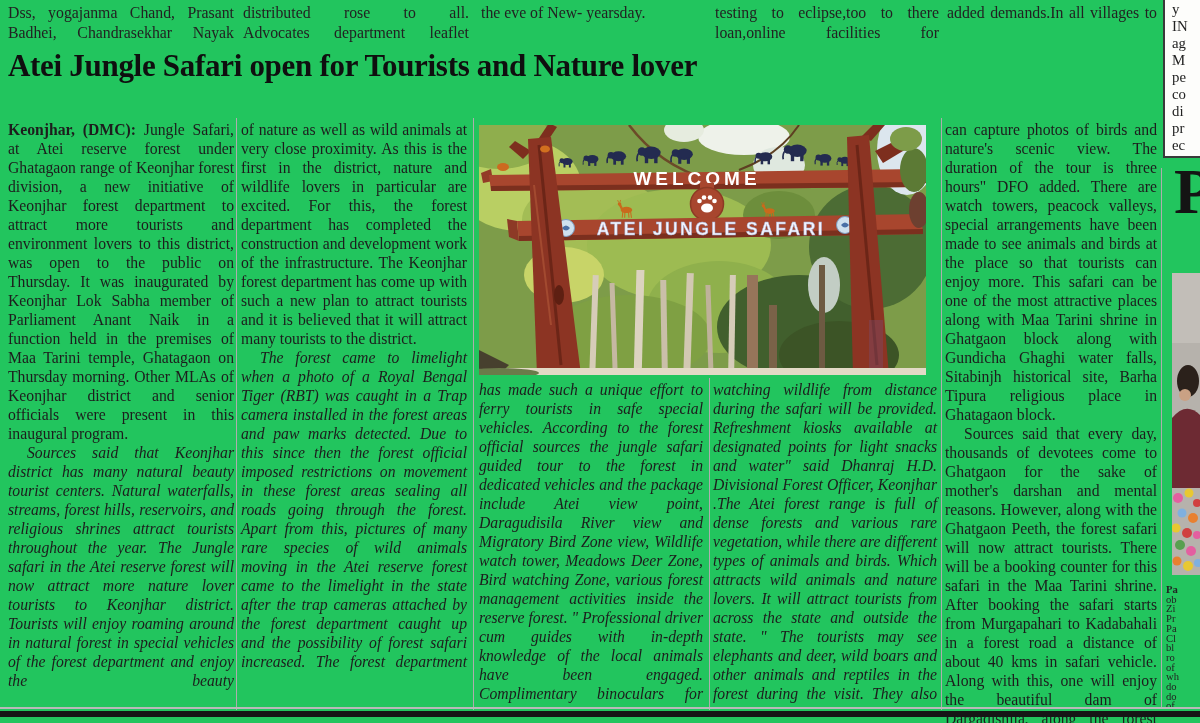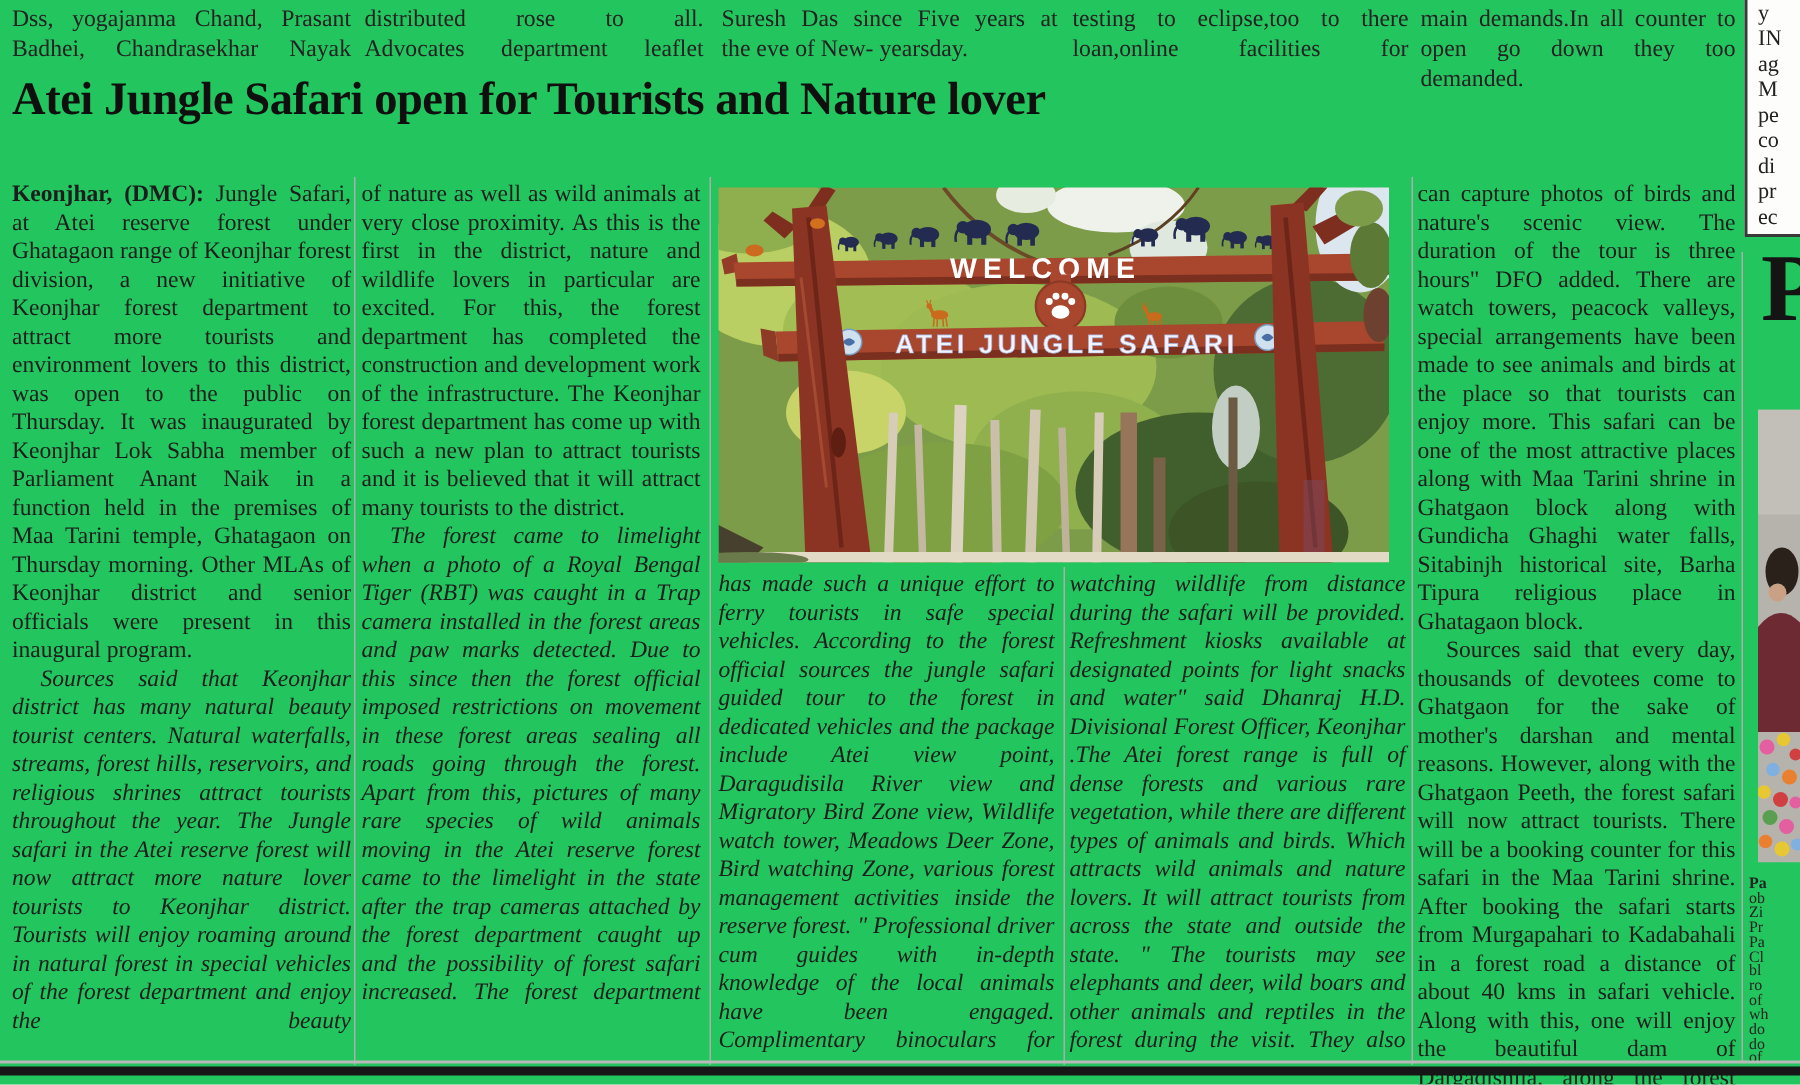--- a/index.html
+++ b/index.html
@@ -55,30 +55,28 @@
   <div id="top-strip">
       <div class="top-col" style="left: 8px; width: 226px;">
         <div class="top-line spread">Dss, yogajanma Chand, Prasant</div>
         <div class="top-line spread">Badhei, Chandrasekhar Nayak</div>
       </div>
       <div class="top-col" style="left: 243px; width: 226px;">
         <div class="top-line spread">distributed rose to all.</div>
         <div class="top-line spread">Advocates department leaflet</div>
       </div>
       <div class="top-col" style="left: 481px; width: 224px;">
-        <div class="top-line spread">Suresh Das since Five years at</div>
         <div class="top-line">the eve of New- yearsday.</div>
       </div>
       <div class="top-col" style="left: 715px; width: 224px;">
         <div class="top-line spread">testing to eclipse,too to there</div>
         <div class="top-line spread">loan,online facilities for</div>
       </div>
       <div class="top-col" style="left: 947px; width: 210px;">
-        <div class="top-line spread">main demands.In all counter to</div>
-        <div class="top-line spread">open go down they too demanded.</div>
+        <div class="top-line spread">added demands.In all villages to</div>
       </div>
     </div>
 
   <div class="headline">Atei Jungle Safari open for Tourists and Nature lover</div>
 
   <div id="article-cols">
       <div class="article-col" style="left: 8px; top: 120px; width: 226px;">
         <p class=""><span class="lead">Keonjhar, (DMC): </span>Jungle Safari, at Atei reserve forest under Ghatagaon range of Keonjhar forest division, a new initiative of Keonjhar forest department to attract more tourists and environment lovers to this district, was open to the public on Thursday. It was inaugurated by Keonjhar Lok Sabha member of Parliament Anant Naik in a function held in the premises of Maa Tarini temple, Ghatagaon on Thursday morning. Other MLAs of Keonjhar district and senior officials were present in this inaugural program.</p>
         <p class="indent flow">Sources said that Keonjhar district has many natural beauty tourist centers. Natural waterfalls, streams, forest hills, reservoirs, and religious shrines attract tourists throughout the year. The Jungle safari in the Atei reserve forest will now attract more nature lover tourists to Keonjhar district. Tourists will enjoy roaming around in natural forest in special vehicles of the forest department and enjoy the beauty</p>
       </div>

